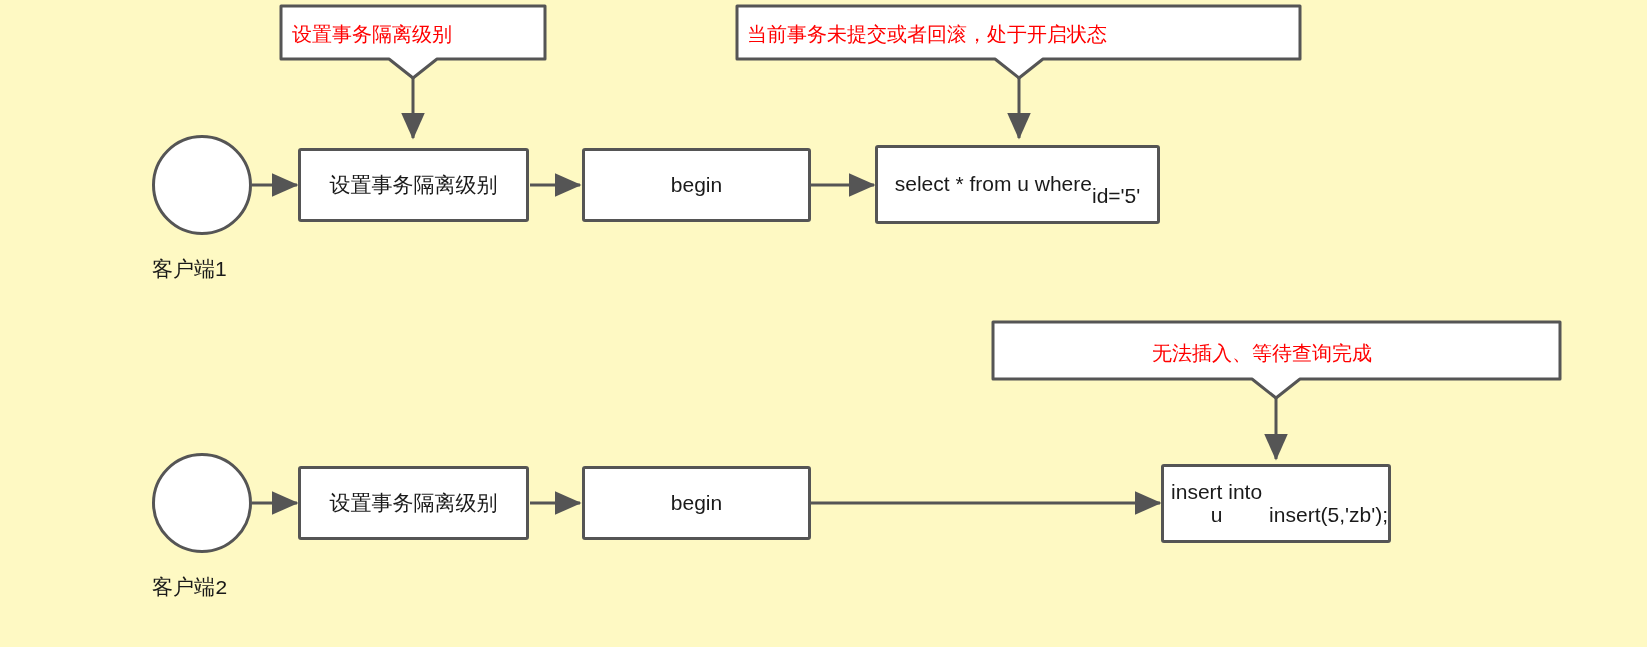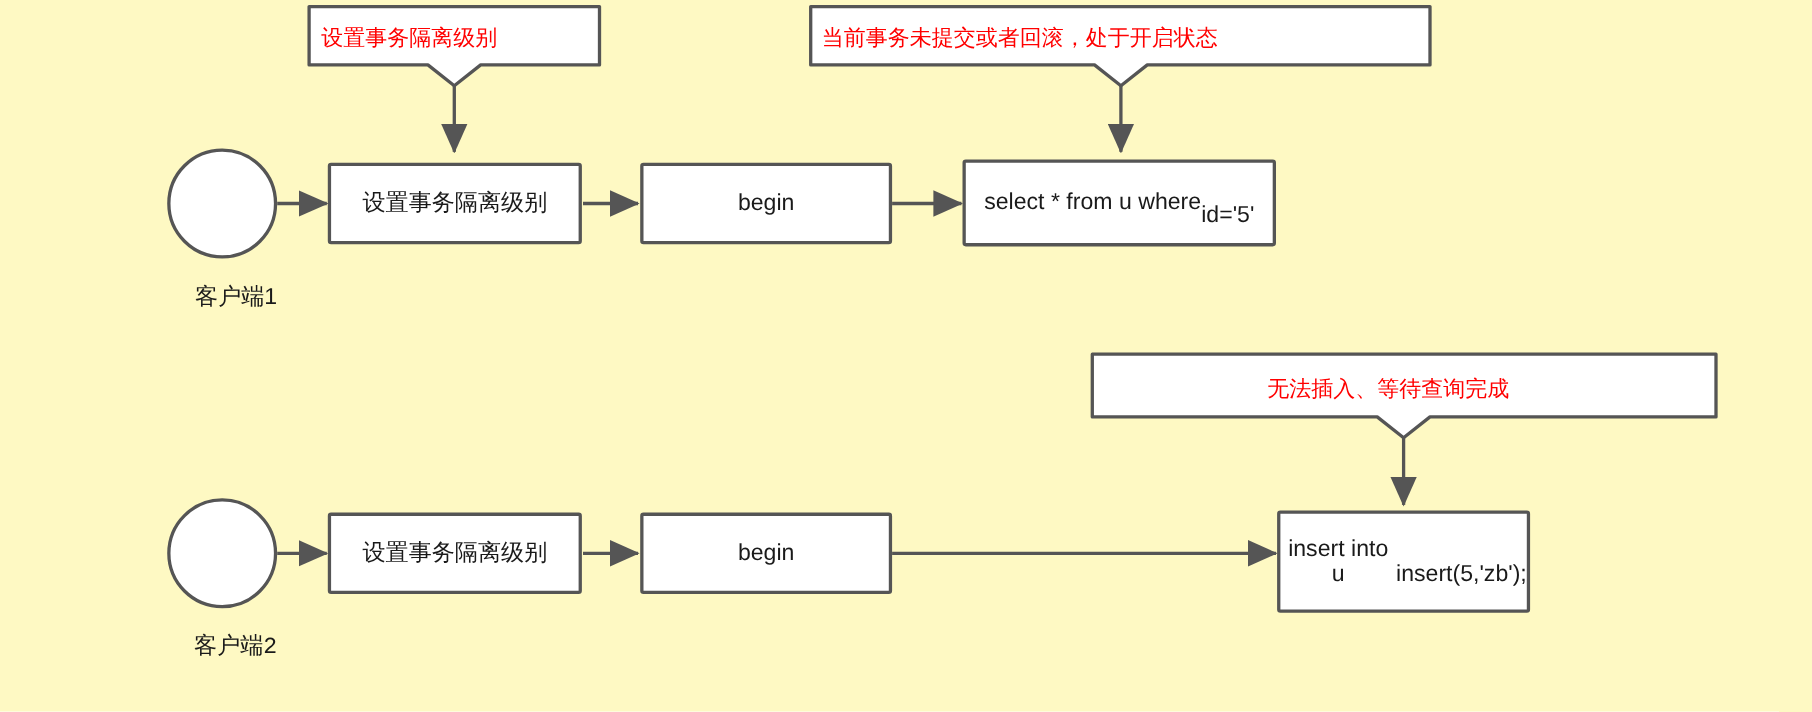--- a/index.html
+++ b/index.html
@@ -49,21 +49,21 @@
     border: 3px solid #555555;
     border-radius: 50%;
     background: #ffffff;
     z-index: 3;
   }
   .actor-label {
     position: absolute;
     font-size: 21px;
     color: #1a1a1a;
     white-space: nowrap;
-    text-align: right;
+    text-align: left;
     z-index: 3;
   }
   .callout-text {
     position: absolute;
     color: #ff0000;
     font-size: 20px;
     white-space: nowrap;
     z-index: 4;
   }
 </style>
@@ -123,18 +123,18 @@
   <div class="actor-label" style="left:152px; top:573px; width:100px;font-family:Liberation Mono, monospace;">客户端2</div>
 
   <div class="node-box" style="left:298px; top:466px; width:231px; height:74px;">
     <span class="line1">设置事务隔离级别</span>
   </div>
 
   <div class="node-box" style="left:582px; top:466px; width:229px; height:74px;">
     <span class="line1">begin</span>
   </div>
 
-  <div class="node-box" style="left:1161px; top:464px; width:230px; height:93px;">
+  <div class="node-box" style="left:1161px; top:464px; width:230px; height:79px;">
     <span class="line1">insert into u</span>
     <span class="line2">insert(5,'zb');</span>
   </div>
 
 </div>
 
 </body></html>

